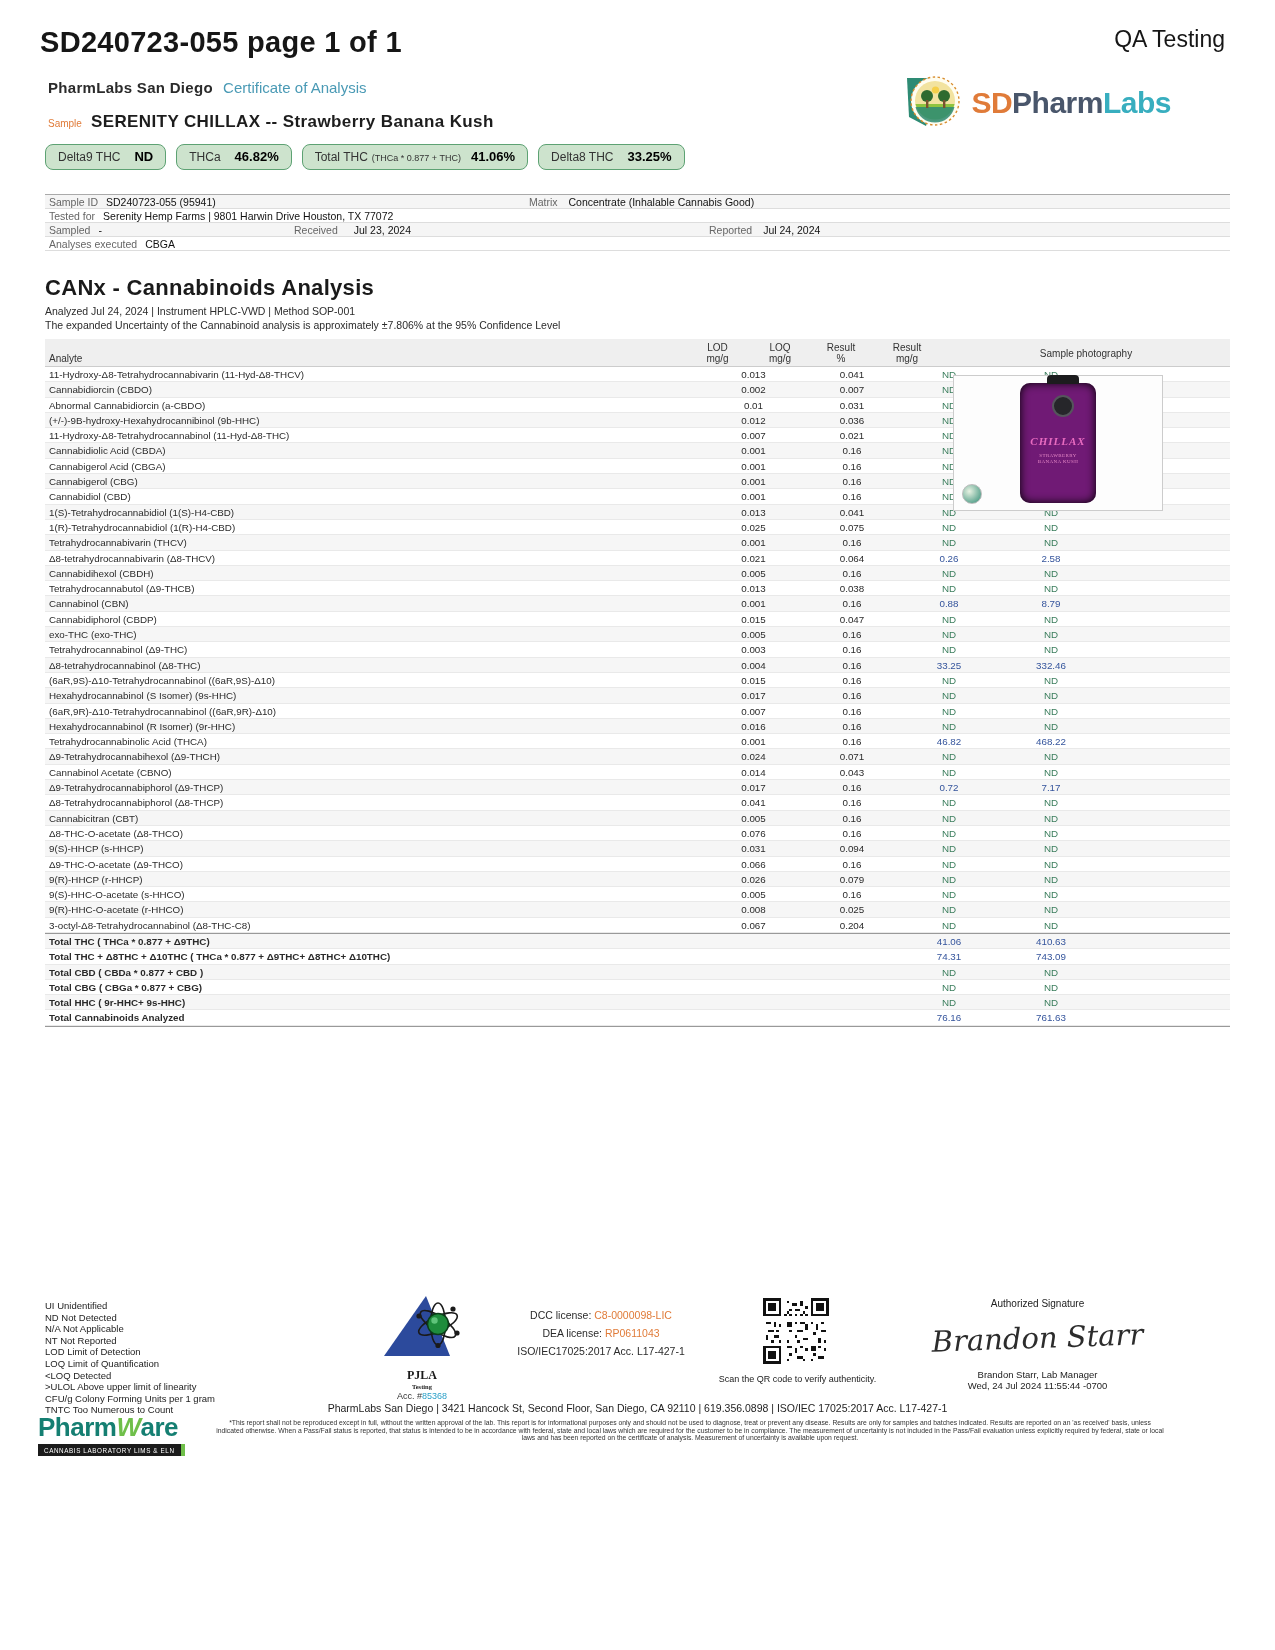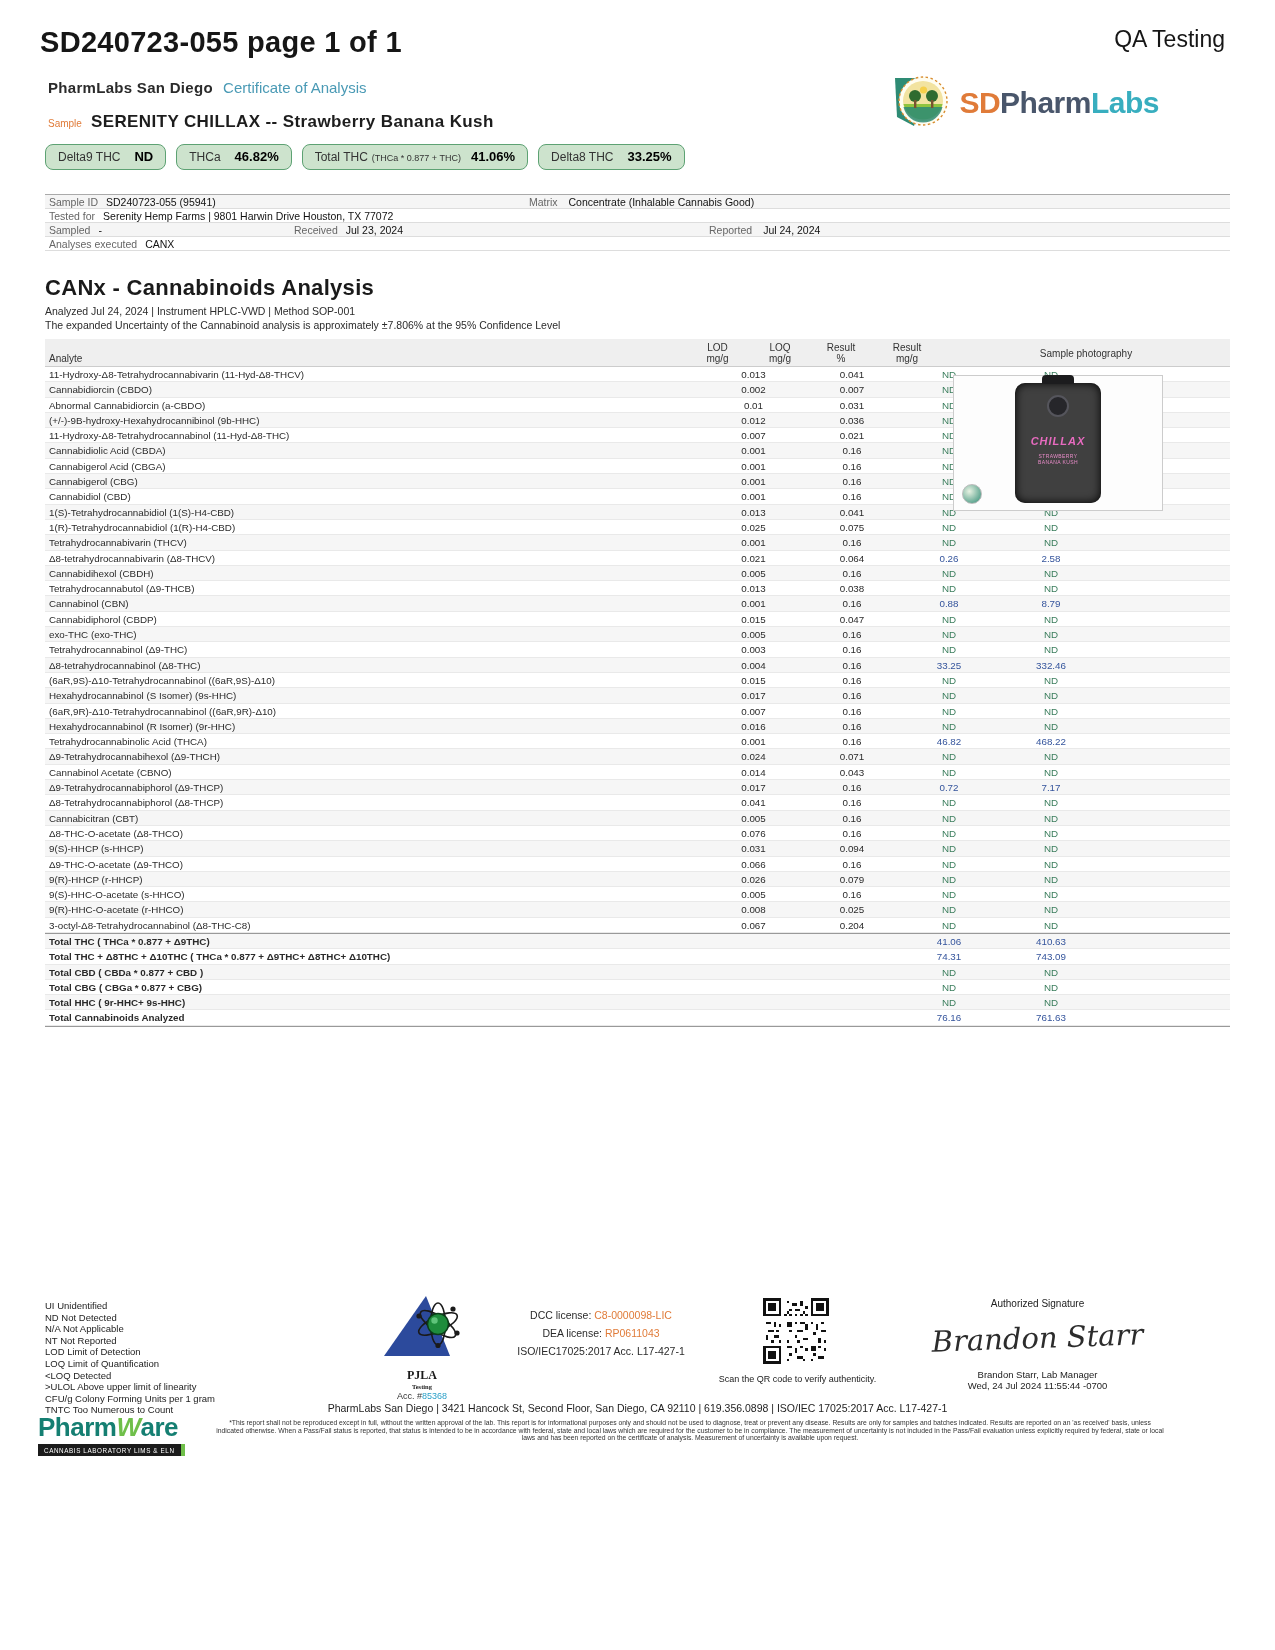--- a/index.html
+++ b/index.html
@@ -13,38 +13,38 @@
   .doc-header { display:flex; justify-content:space-between; align-items:flex-start; padding:26px 50px 0 40px; }
   .doc-id { font-size:29px; font-weight:700; color:#161616; letter-spacing:.3px; }
   .qa { font-size:23px; color:#161616; }
   .lab-line { margin:20px 0 16px 48px; font-size:15px; }
   .lab-name { font-weight:700; color:#2b2b2b; letter-spacing:.3px; }
   .coa { color:#4a9ab5; margin-left:6px; }
   .sample-line { margin:14px 0 0 48px; display:flex; align-items:baseline; }
   .sample-label { color:#e07b39; font-size:10px; margin-right:9px; }
   .sample-name { font-size:17px; font-weight:700; color:#1d1d1d; letter-spacing:.4px; }
   
-  .logo { position:absolute; top:74px; right:116px; display:flex; align-items:center; gap:8px; }
+  .logo { position:absolute; top:74px; right:104px; display:flex; align-items:center; gap:8px; }
   .logo-text { font-size:30px; font-weight:700; letter-spacing:-0.5px; }
   .logo-sd { color:#e07b39; }
   .logo-pharm { color:#49566b; }
   .logo-labs { color:#38aebf; }
   
   .badges { display:flex; gap:10px; margin:12px 0 0 45px; }
   .badge { display:flex; align-items:baseline; border:1.5px solid #5da273; background:#cde3cd; border-radius:8px; padding:4px 12px 5px; }
   .badge-label { font-size:12px; color:#333; }
   .badge-sub { font-size:9px; color:#333; margin-left:4px; }
   .badge-val { font-size:13px; font-weight:700; color:#000; margin-left:10px; }
   
   .meta { margin:24px 45px 0 45px; border-top:1px solid #aaa; font-size:10.5px;text-align:center; }
   .meta-row { display:flex; border-bottom:1px solid #ddd; padding:1px 4px; height:14px; align-items:center; }
   .meta-row:nth-child(odd) { background:#f5f5f5; }
   .m-label { color:#666; margin-right:8px; white-space:pre; }
   .m-val { color:#111; white-space:pre; }
-  .mw1 { width:480px; display:flex; } .mw2 { width:245px; display:flex; } .mw3 { width:415px; display:flex; }
+  .mw1 { width:480px; display:flex; } .mw2 { width:245px; display:flex; } .mw3 { width:415px; display:flex;gap:8px; }
   
   .sec-title { margin:24px 0 0 45px; font-size:22px; font-weight:600; color:#1a1a1a; letter-spacing:.3px; }
   .sec-sub { margin:4px 0 0 45px; font-size:10.5px; color:#2c2c2c; }
   .sec-unc { margin:2px 0 0 45px; font-size:10.5px; color:#2c2c2c; }
   
   .tablewrap { position:relative; margin:8px 45px 0 45px; width:1185px; }
   .thead { display:flex; background:#efefef; border-bottom:1px solid #ccc; font-size:10px; color:#333; padding:3px 0 2px; align-items:flex-end; }
   .thead .u { line-height:11px; text-align:center; }
   .c-name { width:640px; padding-left:4px; white-space:nowrap; overflow:hidden; }
   .c-lod { width:65px; text-align:center; }
@@ -54,21 +54,21 @@
   .c-photo { flex:1; text-align:center; align-self:center; }
   .trow { display:flex; height:15.3px; line-height:15.3px; font-size:9.8px; border-bottom:1px solid #e9e9e9; color:#2a2a2a;gap:36px; }
   .tbody > div:nth-of-type(even) { background:#f6f6f6; }
   .totals { border-top:1px solid #999; border-bottom:1px solid #999; }
   .totals > div:nth-of-type(odd) { background:#f6f6f6; }
   .totals .c-name { font-weight:600; }
   .val-nd { color:#3a7d5c; }
   .val-num { color:#34549c; }
   
   .photo { position:absolute; top:36px; right:67px; width:210px; height:136px; border:1px solid #ccc; background:#fdfdfd; display:flex; align-items:center; justify-content:center; }
-  .device { position:relative; width:86px; height:120px; background:#404040; border-radius:10px; box-shadow:inset 0 0 10px #000; }
+  .device { position:relative; width:76px; height:120px; background:#701a75; border-radius:10px; box-shadow:inset 0 0 10px #000;font-family:Liberation Serif, serif; }
   .mouth { position:absolute; top:-8px; left:27px; width:32px; height:9px; background:#1c1c1e; border-radius:4px 4px 0 0; }
   .dlogo { position:absolute; top:12px; left:32px; width:22px; height:22px; border-radius:50%; border:2px solid #55555c; background:#26262a; }
   .dbrand { position:absolute; top:52px; width:100%; text-align:center; color:#e86bc0; font-weight:700; font-size:11px; letter-spacing:1px; font-style:italic; }
   .dsub { position:absolute; top:70px; width:100%; text-align:center; color:#e88bc8; font-size:5px; line-height:6px; letter-spacing:.4px; }
   .sticker { position:absolute; left:8px; bottom:6px; width:20px; height:20px; border-radius:50%; background:radial-gradient(circle at 35% 35%, #e8f2e2, #2e8b74); border:1px solid #bbb; }
   
   .legend { position:absolute; left:45px; top:1300px; font-size:9.5px; line-height:11.6px; color:#222; }
   .pjla { position:absolute; left:366px; top:1294px; width:112px; text-align:center; }
   .pjla-name { font-family:"Liberation Serif", serif; font-weight:700; font-size:12px; color:#1a1a1a; margin-top:-2px; }
   .pjla-sub { font-family:"Liberation Serif", serif; font-weight:700; font-size:6.5px; color:#1a1a1a; }
@@ -179,21 +179,21 @@
         <span class="m-label">Received</span>
         <span class="m-val">Jul 23, 2024</span>
       </div>
       <div>
         <span class="m-label">Reported</span>
         <span class="m-val">Jul 24, 2024</span>
       </div>
     </div>
     <div class="meta-row">
       <span class="m-label">Analyses executed</span>
-      <span class="m-val">CANX</span>
+      <span class="m-val">CBGA</span>
     </div>
   </div>
 
   <div class="sec-title">CANx - Cannabinoids Analysis</div>
   <div class="sec-sub">Analyzed Jul 24, 2024   | Instrument HPLC-VWD  | Method SOP-001</div>
   <div class="sec-unc">The expanded Uncertainty of the Cannabinoid analysis is approximately ±7.806% at the 95% Confidence Level</div>
 
   <div class="tablewrap">
     <div class="thead">
       <div class="c-name">Analyte</div>

